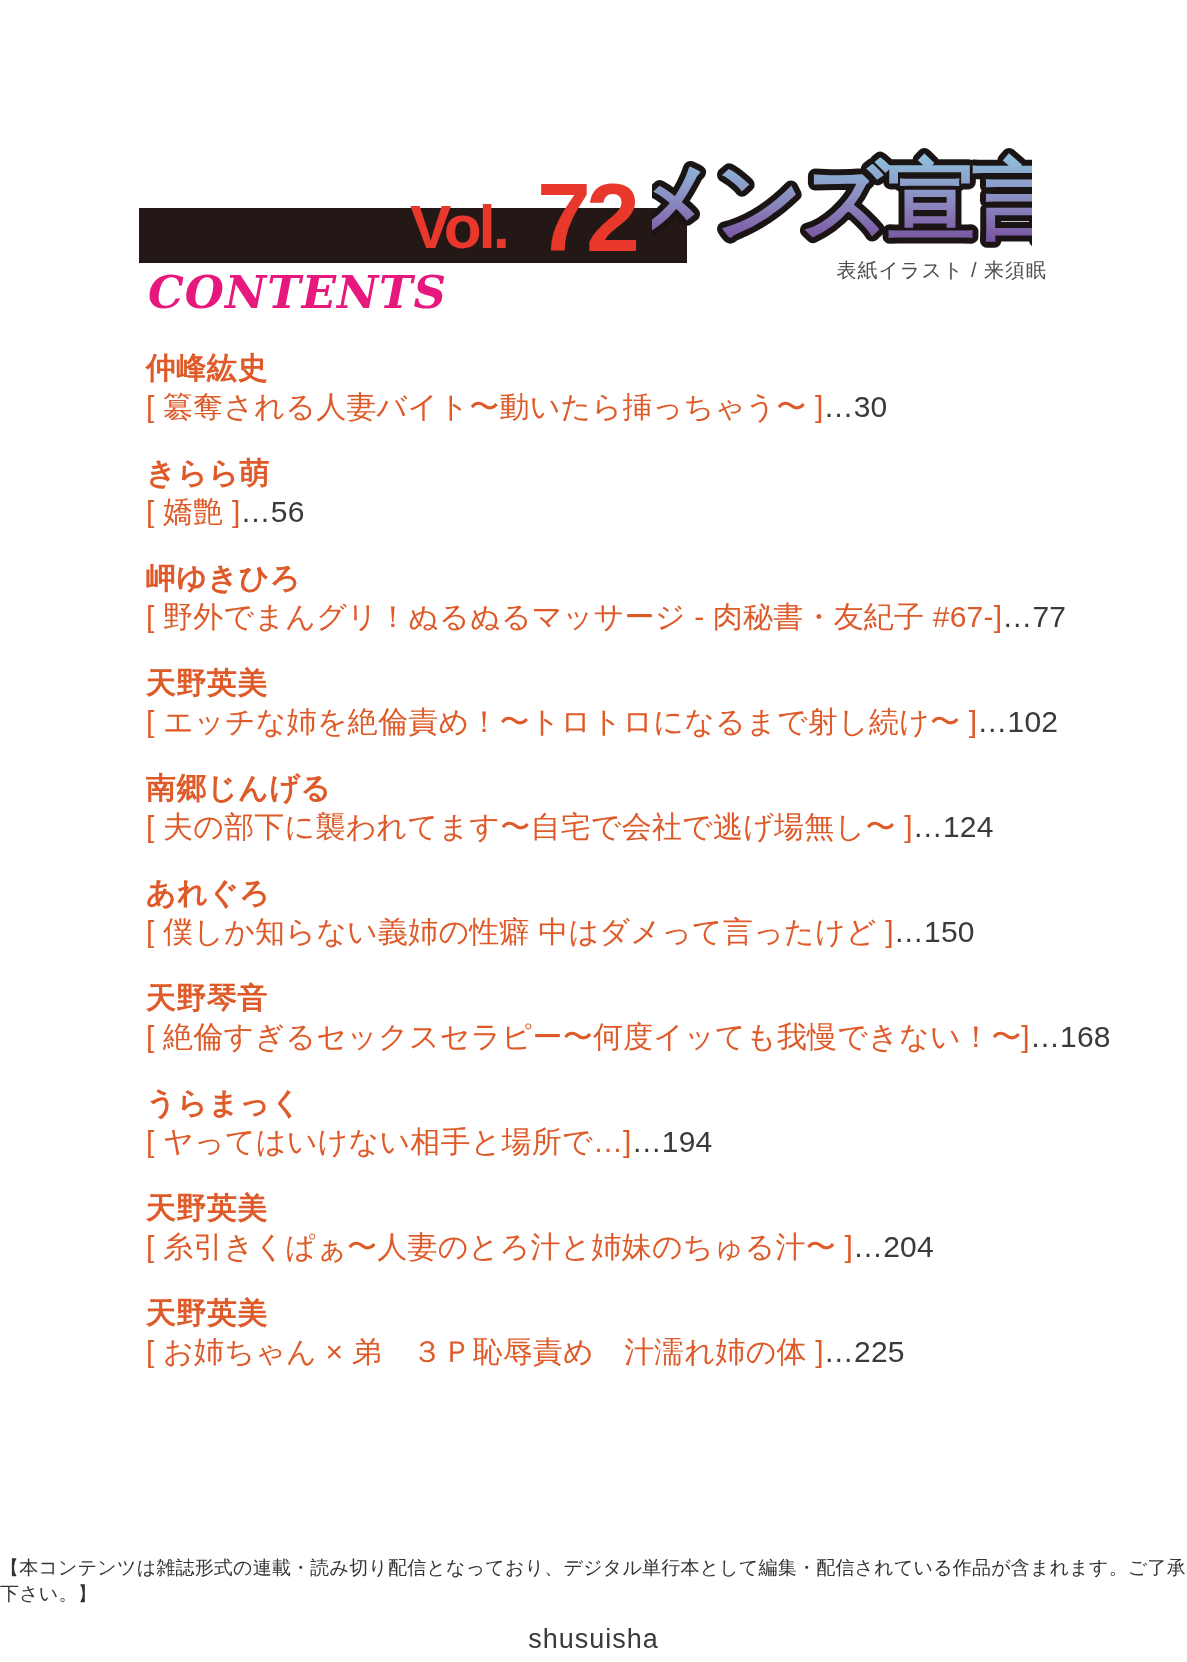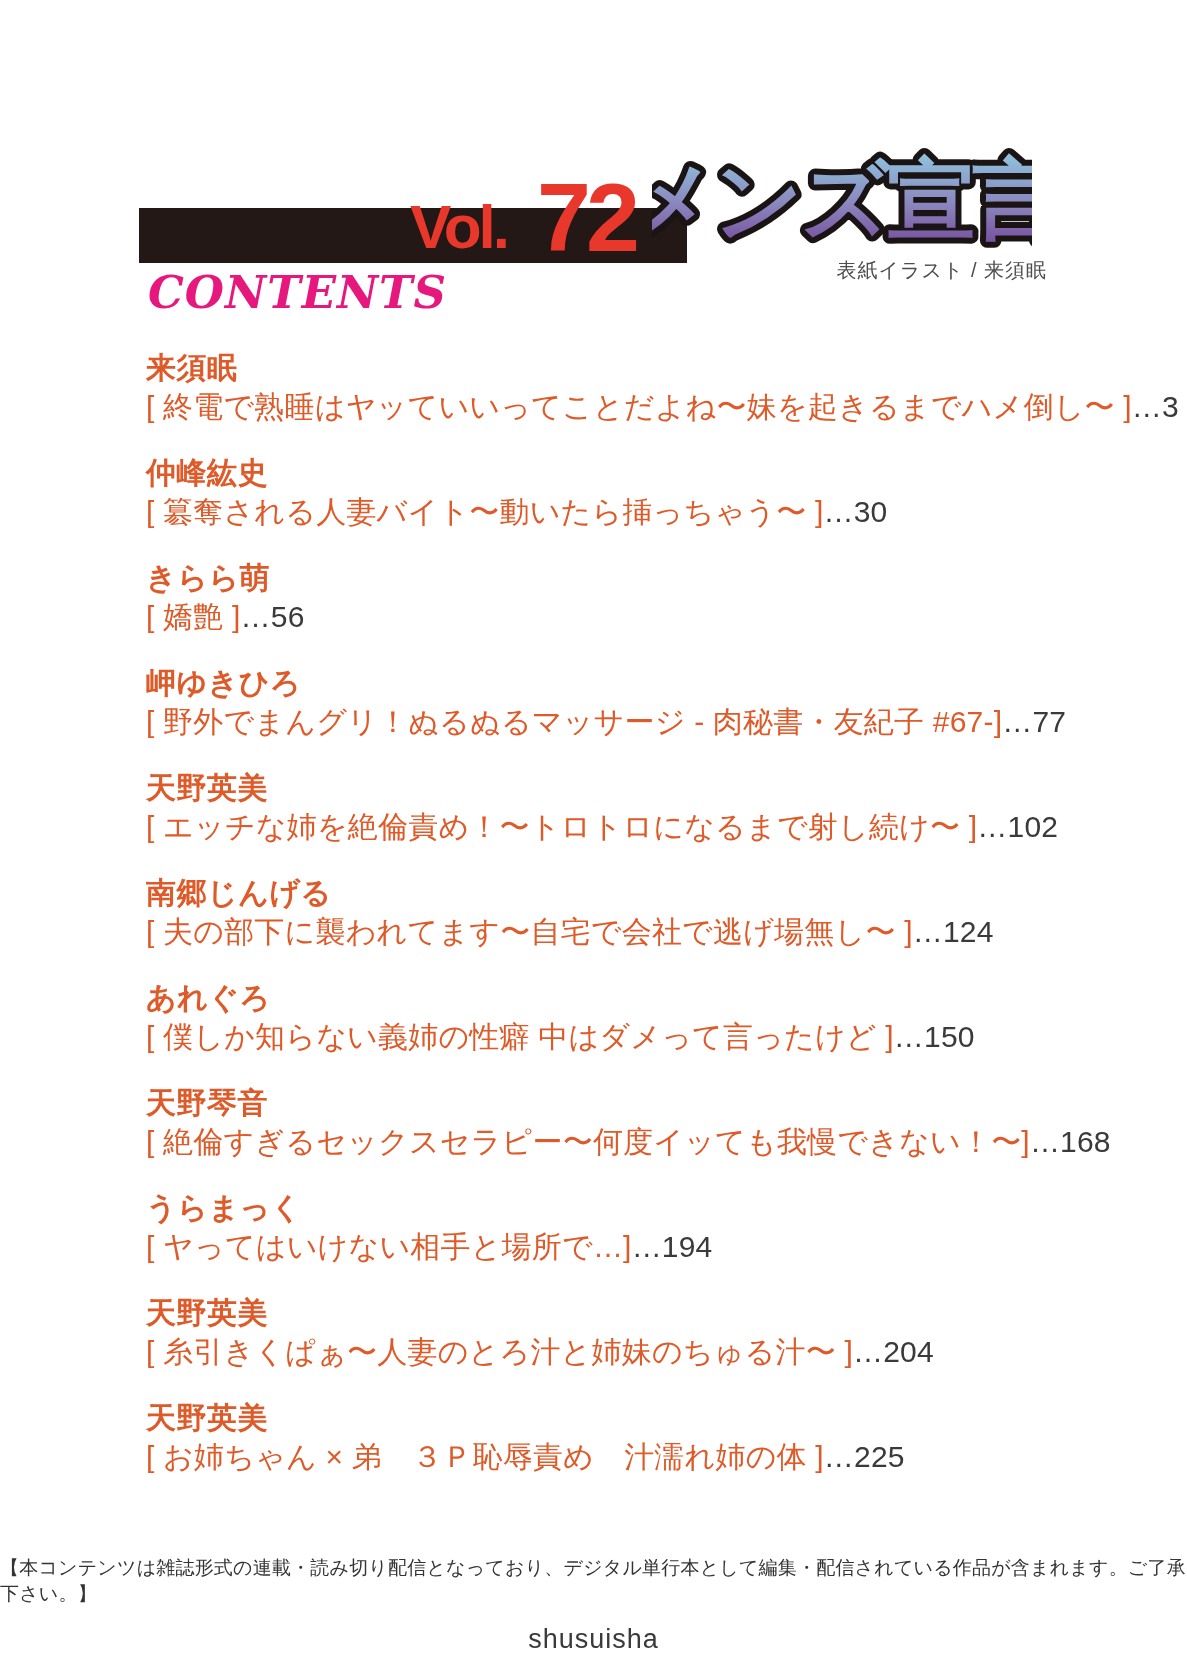--- a/index.html
+++ b/index.html
@@ -135,24 +135,20 @@
       </linearGradient>
     </defs>
     <text class="logo-text" x="190" y="102" text-anchor="middle" fill="url(#logoGrad)">メンズ宣言</text>
   </svg>
 
   <div class="cover-credit">表紙イラスト / 来須眠</div>
 
   <div class="contents-heading">CONTENTS</div>
 
   <div class="entries">
-    <div class="entry">
-      <div class="entry-author">来須眠</div>
-      <div class="entry-title-line"><span class="entry-title">[ 終電で熟睡はヤッていいってことだよね〜妹を起きるまでハメ倒し〜 ]</span><span class="entry-ellipsis">…</span><span class="entry-page">3</span></div>
-    </div>
 
     <div class="entry">
       <div class="entry-author">仲峰紘史</div>
       <div class="entry-title-line"><span class="entry-title">[ 簒奪される人妻バイト〜動いたら挿っちゃう〜 ]</span><span class="entry-ellipsis">…</span><span class="entry-page">30</span></div>
     </div>
 
     <div class="entry">
       <div class="entry-author">きらら萌</div>
       <div class="entry-title-line"><span class="entry-title">[ 嬌艶 ]</span><span class="entry-ellipsis">…</span><span class="entry-page">56</span></div>
     </div>

